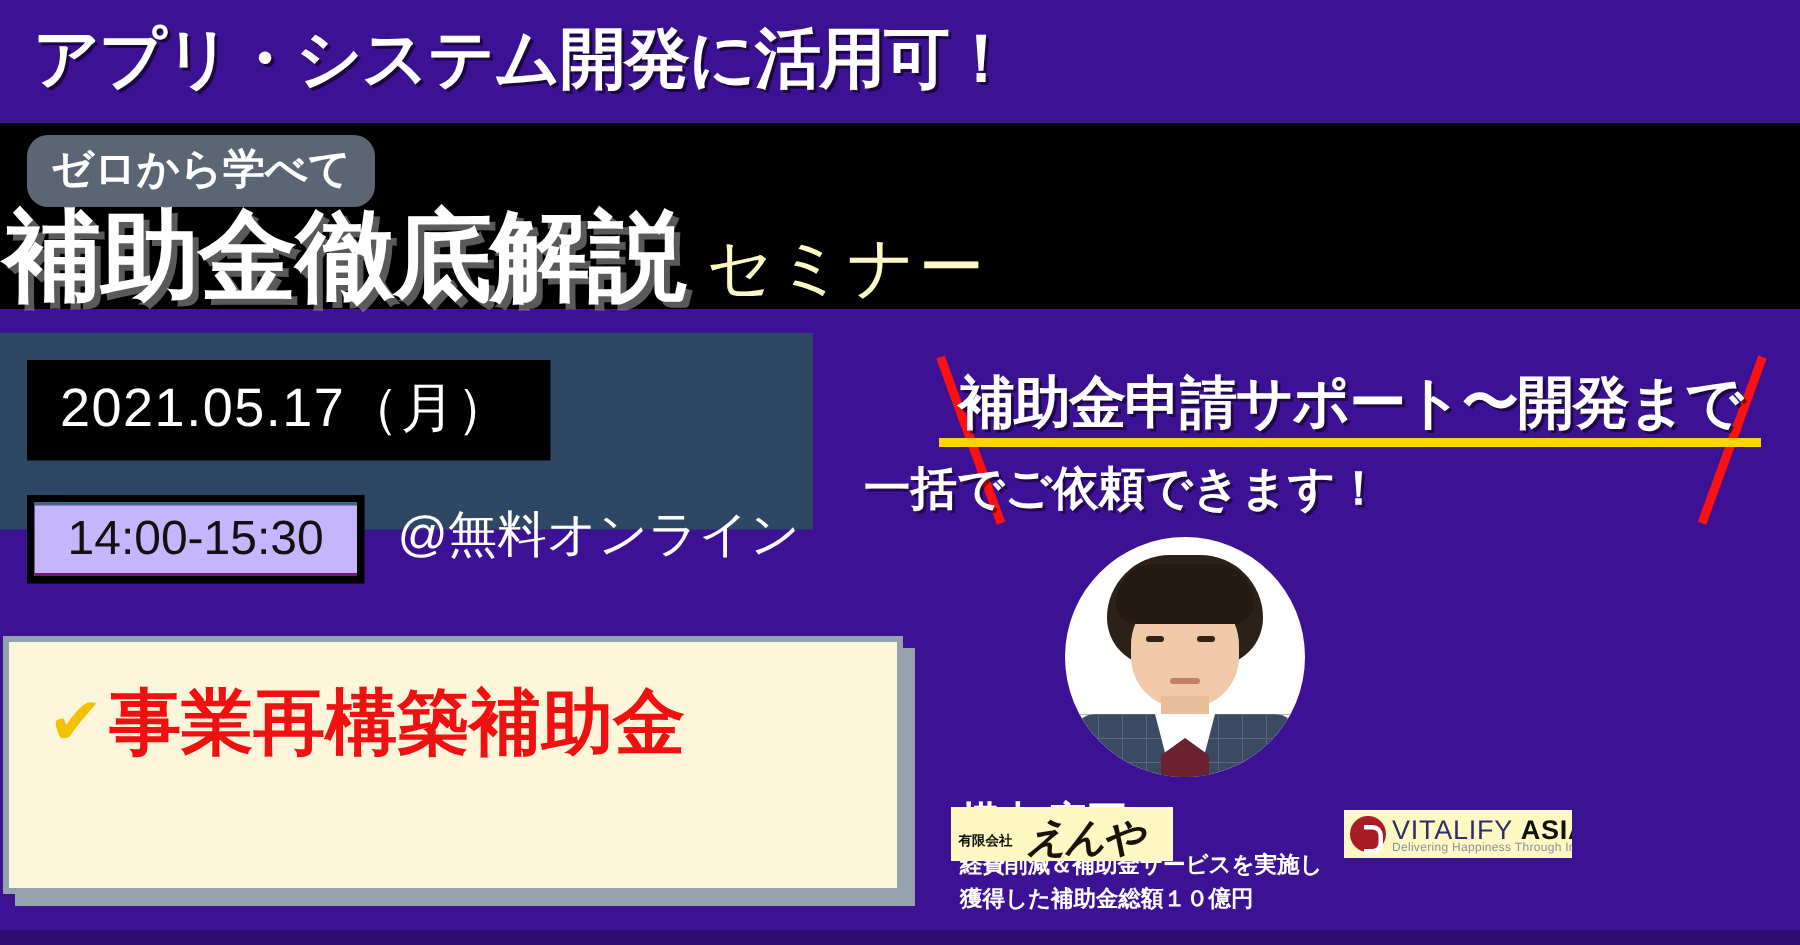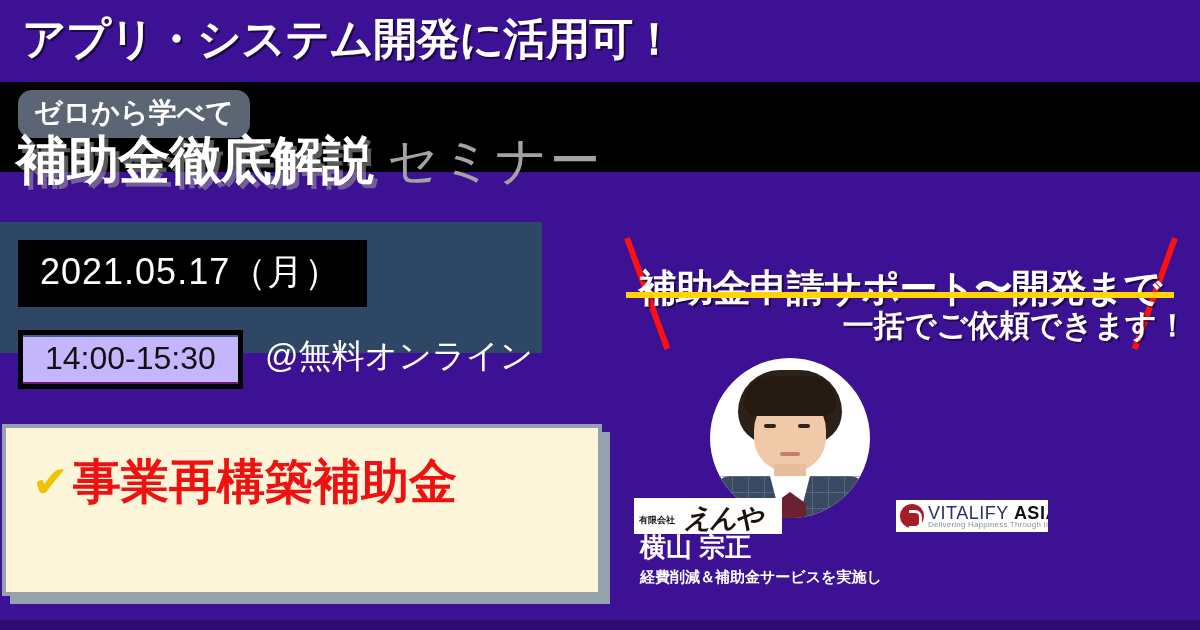--- a/index.html
+++ b/index.html
@@ -18,49 +18,49 @@
     position:absolute;left:0;top:0;width:1200px;height:82px;
     background:#3d1194;
   }
   .hdr-purple .kicker{
     position:absolute;left:22px;top:10px;
     font-size:44px;font-weight:bold;color:#ffffff;
     letter-spacing:-1px;white-space:nowrap;
     text-shadow:2px 2px 0 rgba(0,0,0,.55);
   }
   .hdr-black{
-    position:absolute;left:0;top:82px;width:1200px;height:90px;
+    position:absolute;left:0;top:82px;width:1200px;height:124px;
     background:#000000;
   }
   .badge{
     position:absolute;left:18px;top:8px;
     background:#5b6573;color:#ffffff;
     border-radius:14px;
     padding:4px 16px 6px 16px;
     font-size:28px;font-weight:bold;letter-spacing:0px;
     white-space:nowrap;
   }
   .title-row{
     position:absolute;left:0;top:44px;width:1200px;height:80px;
     display:flex;align-items:baseline;white-space:nowrap;
   }
   .t-small{
     margin-left:62px;
     font-size:52px;font-weight:bold;color:#ffffff;
     text-shadow:3px 3px 0 rgba(150,150,150,.55);
   }
   .t-big{
-    margin-left:16px;
-    font-size:52px;font-weight:bold;color:#ffffff;
+    margin-left:2px;
+    font-size:66px;font-weight:bold;color:#ffffff;
     letter-spacing:-1px;
     text-shadow:4px 4px 0 rgba(150,150,150,.6);
   }
   .t-tail{
     margin-left:14px;
-    font-size:51px;font-weight:normal;color:#a3a3a3;
+    font-size:44px;font-weight:normal;color:#fef9c3;
     letter-spacing:2px;
   }
   .hdr-rule{
     position:absolute;left:0;top:208px;width:1200px;height:14px;
     background:#3d1194;
   }
 
   
   .info-panel{
     position:absolute;left:0;top:222px;width:542px;height:131px;
@@ -119,29 +119,28 @@
     position:absolute;width:6px;background:#fb1111;
   }
   .slash-l{left:624px;top:238px;height:118px;transform:rotate(-20deg);transform-origin:top center;}
   .slash-r{left:1172px;top:238px;height:118px;transform:rotate(20deg);transform-origin:top center;}
   .rh-1{
     position:absolute;left:600px;top:243px;width:600px;
     text-align:center;
     font-size:38px;font-weight:bold;color:#ffffff;
     letter-spacing:-1px;white-space:nowrap;
     text-shadow:2px 2px 0 rgba(0,0,0,.5);
-    margin-top:20px;
   }
   .rh-underline{
     position:absolute;left:626px;top:292px;width:548px;height:6px;
     background:#ffd400;
   }
   .rh-2{
-    position:absolute;left:588px;top:305px;width:600px;
-    text-align:right;
+    position:absolute;left:576px;top:305px;width:600px;
+    text-align:left;
     font-size:31px;font-weight:bold;color:#ffffff;
     letter-spacing:0px;white-space:nowrap;
     text-shadow:2px 2px 0 rgba(0,0,0,.45);
   }
 
   
   .speaker{position:absolute;top:358px;width:300px;}
   .sp-1{left:640px;}
   .sp-2{left:900px;}
   .photo{
@@ -157,21 +156,21 @@
     white-space:nowrap;
   }
   .sp-desc{
     position:absolute;left:0;top:208px;width:300px;
     font-size:15px;font-weight:bold;color:#ffffff;
     line-height:1.5;
   }
 
   
   .logo-plate{
-    position:absolute;background:#ffffff;overflow:hidden;
+    position:absolute;background:#fef9c3;overflow:hidden;margin-top:40px;
   }
   .logo-1{left:634px;top:498px;width:148px;height:36px;}
   .logo-2{left:896px;top:500px;width:152px;height:32px;}
   .logo1-kanji{
     position:absolute;left:5px;top:16px;
     font-size:9px;font-weight:bold;color:#111;letter-spacing:0px;
   }
   .logo1-brush{
     position:absolute;left:50px;top:2px;
     font-size:27px;font-weight:bold;color:#1a1208;
@@ -289,20 +288,21 @@
       <div class="p1-mouth"></div>
       <div class="p1-neck"></div>
       <div class="p1-jacket"></div>
       <div class="p1-grid"></div>
       <div class="p1-shirt"></div>
       <div class="p1-vest"></div>
     </div>
     <div class="sp-name">横山 宗正</div>
     <div class="sp-desc">
       <div>経費削減＆補助金サービスを実施し</div>
+      <div>獲得した補助金総額１０億円</div>
     </div>
   </div>
   <div class="logo-plate logo-1">
     <span class="logo1-kanji">有限会社</span>
     <span class="logo1-brush">えんやかわ</span>
   </div>
 
   <div class="logo-plate logo-2">
     <span class="va-mark"></span>
     <span class="va-1"><span>VITALIFY </span><b>ASIA</b></span>

